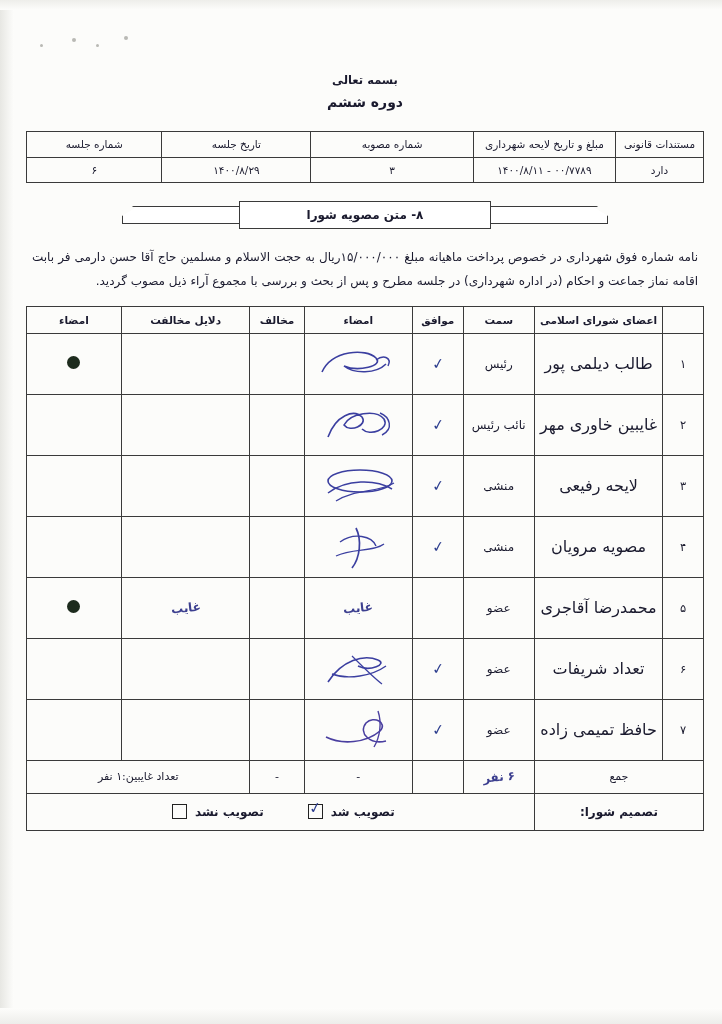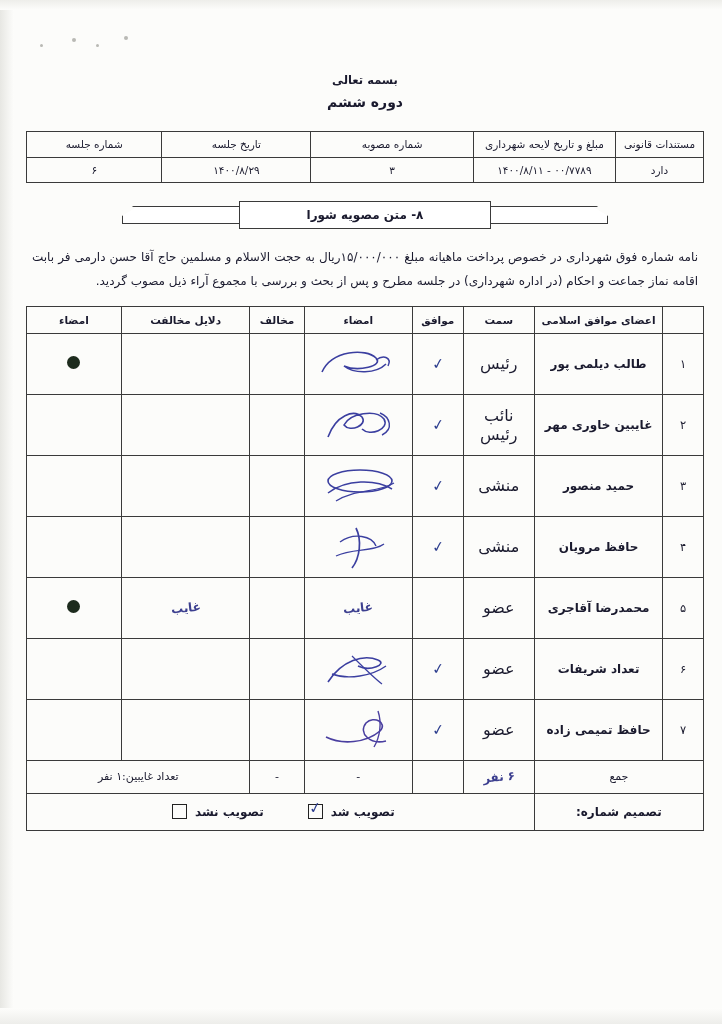--- a/index.html
+++ b/index.html
@@ -168,28 +168,28 @@
   }
   .vote-table th {
     height: 24px;
     font-weight: bold;
   }
   .vote-table td {
     height: 58px;
     position: relative;
   }
   .vote-table td.name {
-    font-weight: bold;
-    font-size: 12px;
+    font-weight: normal;
+    font-size: 16px;
   }
   .vote-table td.idx {
     font-size: 11.5px;
   }
   .vote-table td.role {
-    font-size: 16px;
+    font-size: 12px;
   }
   .sum-row td {
     height: 30px;
     font-size: 11px;
   }
   .decision-row td {
     height: 34px;
     font-size: 12px;
     font-weight: bold;
   }
@@ -319,21 +319,21 @@
         <col style="width:10.5%">
         <col style="width:7.5%">
         <col style="width:16%">
         <col style="width:8%">
         <col style="width:19%">
         <col style="width:14%">
       </colgroup>
       <thead>
         <tr>
           <th></th>
-          <th>اعضای موافق اسلامی</th>
+          <th>اعضای شورای اسلامی</th>
           <th>سمت</th>
           <th>موافق</th>
           <th>امضاء</th>
           <th>مخالف</th>
           <th>دلایل مخالفت</th>
           <th>امضاء</th>
         </tr>
       </thead>
       <tbody>
 
@@ -364,38 +364,38 @@
               <path d="M70 10 C80 14, 84 26, 72 32" fill="none" stroke="#3b3fa0" stroke-width="1.4"></path>
             </svg>
           </td>
           <td></td>
           <td></td>
           <td></td>
         </tr>
 
         <tr>
           <td class="idx">۳</td>
-          <td class="name">حمید منصور</td>
+          <td class="name">لایحه رفیعی</td>
           <td class="role">منشی</td>
           <td><span class="tick">✓</span></td>
           <td>
             <svg class="sig" width="104" height="46" viewBox="0 0 104 46">
               <ellipse cx="54" cy="18" rx="32" ry="11" fill="none" stroke="#3b3fa0" stroke-width="1.6"></ellipse>
               <path d="M22 30 C40 16, 70 16, 86 26" fill="none" stroke="#3b3fa0" stroke-width="1.5"></path>
               <path d="M30 38 C48 26, 72 30, 88 20" fill="none" stroke="#3b3fa0" stroke-width="1.3"></path>
             </svg>
           </td>
           <td></td>
           <td></td>
           <td></td>
         </tr>
 
         <tr>
           <td class="idx">۴</td>
-          <td class="name">حافظ مرویان</td>
+          <td class="name">مصویه مرویان</td>
           <td class="role">منشی</td>
           <td><span class="tick">✓</span></td>
           <td>
             <svg class="sig" width="96" height="50" viewBox="0 0 96 50">
               <path d="M46 6 C52 18, 50 36, 42 46" fill="none" stroke="#3b3fa0" stroke-width="1.7"></path>
               <path d="M30 20 C44 10, 62 14, 66 24" fill="none" stroke="#3b3fa0" stroke-width="1.4"></path>
               <path d="M26 34 C42 26, 64 30, 74 22" fill="none" stroke="#3b3fa0" stroke-width="1.3"></path>
             </svg>
           </td>
           <td></td>
@@ -450,21 +450,21 @@
         <tr class="sum-row">
           <td colspan="2">جمع</td>
           <td><span class="sum-cell-hand">۶ نفر</span></td>
           <td></td>
           <td>-</td>
           <td>-</td>
           <td colspan="2">تعداد غایبین:۱ نفر</td>
         </tr>
 
         <tr class="decision-row">
-          <td colspan="2">تصمیم شماره:</td>
+          <td colspan="2">تصمیم شورا:</td>
           <td colspan="6">
             <div class="decision-inner">
               <span class="decision-opt">
                 <span>تصویب شد</span>
                 <span class="checkbox">
                     <span class="mk">✓</span>
                   </span>
               </span>
               <span class="decision-opt">
                 <span>تصویب نشد</span>

